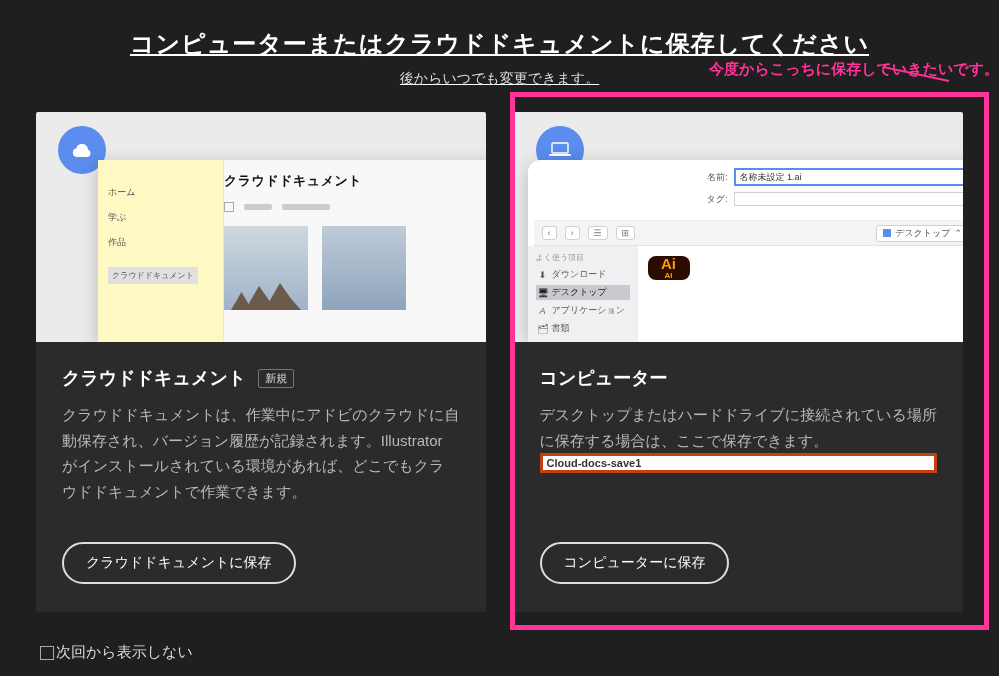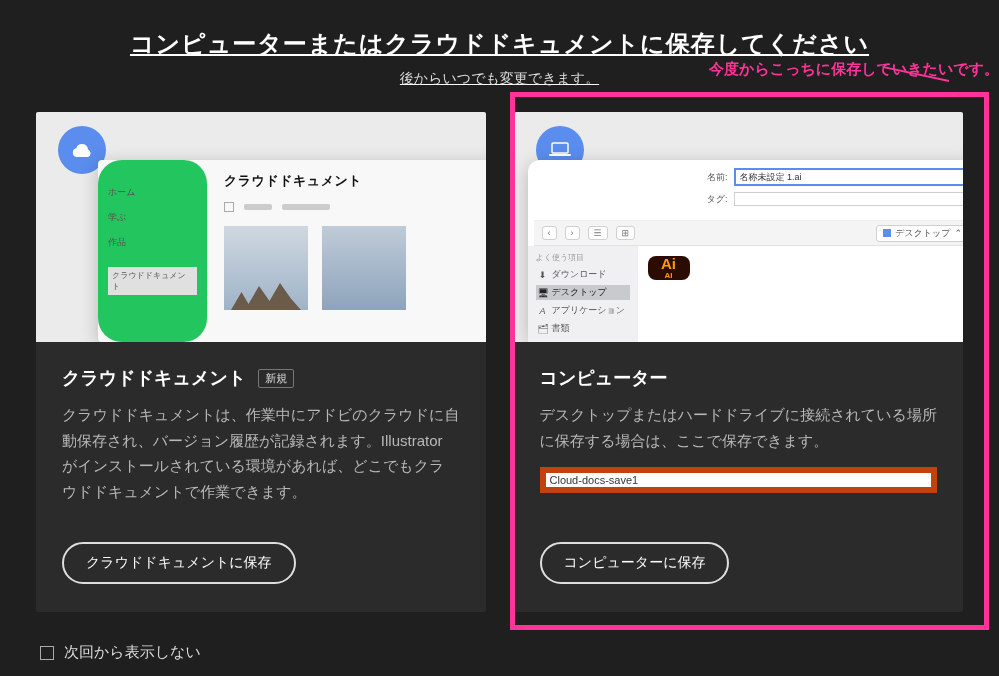--- a/index.html
+++ b/index.html
@@ -51,23 +51,23 @@
     width: 48px; height: 48px; border-radius: 50%;
     background: #5a8dee; display: flex; align-items: center; justify-content: center;
   }
   
   .cloud-window {
     position: absolute; top: 48px; left: 62px; right: -20px; bottom: 0;
     background: #f8f8f8; border-radius: 4px;
     box-shadow: 0 4px 18px rgba(0,0,0,0.22);
   }
   .cw-side {
-    position: absolute; top: 0; left: 0; bottom: 0; width: 110px;
-    background: #22c55e; border-right: 1px solid #e6e6e6;
-    padding: 14px 10px; font-size: 9px; color: #555; border-radius: 24px;
+    position: absolute; top: 0; left: 0; bottom: 0; width: 126px;
+    background: #fef9c3; border-right: 1px solid #e6e6e6;
+    padding: 14px 10px; font-size: 9px; color: #555;
   }
   .cw-side-item { margin: 12px 0; }
   .cw-side-pill {
     background: #e0e0e0; padding: 3px 4px; font-size: 8px; color:#555;
     display: inline-block; margin-top: 6px;
   }
   .cw-main {
     position: absolute; left: 110px; top: 0; right: 0; bottom: 0;
     padding: 12px 16px;
   }
@@ -126,31 +126,31 @@
   
   .card-body { padding: 24px 26px 28px 26px; flex:1; display:flex; flex-direction:column; }
   .card-title-row { display:flex; align-items:center; gap:12px; }
   .card-title { font-size:18px; font-weight:700; }
   .badge {
     border:1px solid #777; font-size:11px; color:#ddd; padding:1px 6px; border-radius:2px;
   }
   .card-desc { font-size:15px; color:#b8b8b8; line-height:1.7; margin-top:12px; }
   .tooltip {
     display:inline-block; background:#fefefe; color:#333; font-size:11px;
-    border:6px solid #c2410c; padding:1px 4px; margin-top:14px;
+    border:3px solid #c2410c; padding:1px 4px; margin-top:0;font-weight:bold;
   }
   .card-button {
     margin-top:auto; align-self:flex-start;
     border:2px solid #dedede; color:#fff; background:transparent;
     border-radius:22px; padding:10px 22px; font-size:14px; font-weight:400;
     cursor:pointer;
   }
   .footer {
     position:absolute; bottom:14px; left:40px;
-    display:flex; align-items:center; gap:10px; color:#ddd; font-size:15px;
+    display:flex; align-items:center; gap:2px; color:#ddd; font-size:15px;
   }
   .checkbox {
     width:14px; height:14px; border:1.5px solid #aaa; display:inline-block;
   }
 </style>
 </head>
 <body>
 
 <div class="header">
   <div class="title">コンピューターまたはクラウドドキュメントに保存してください</div>

